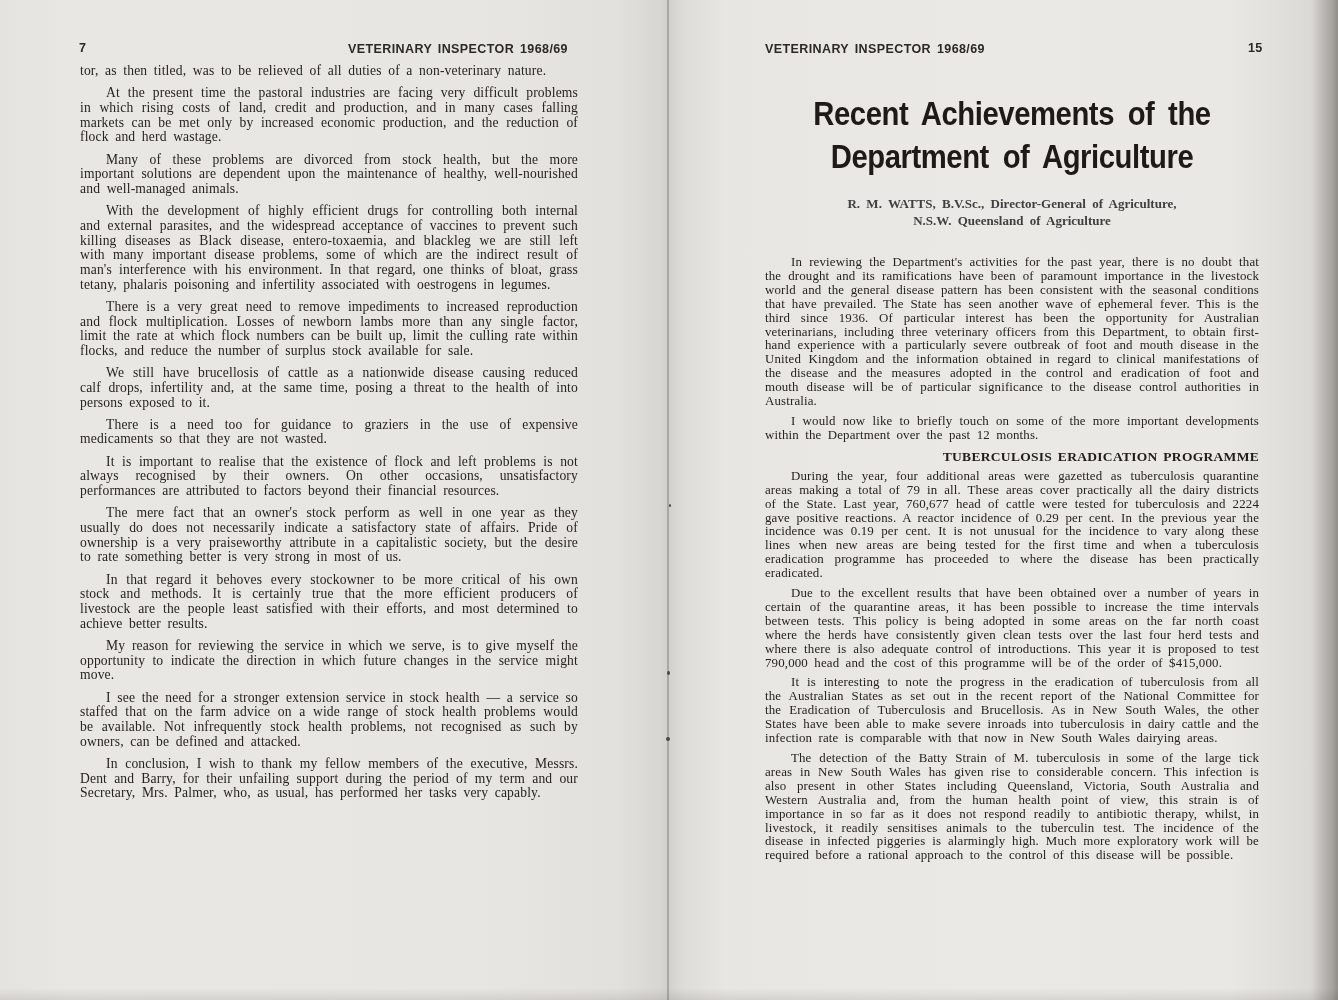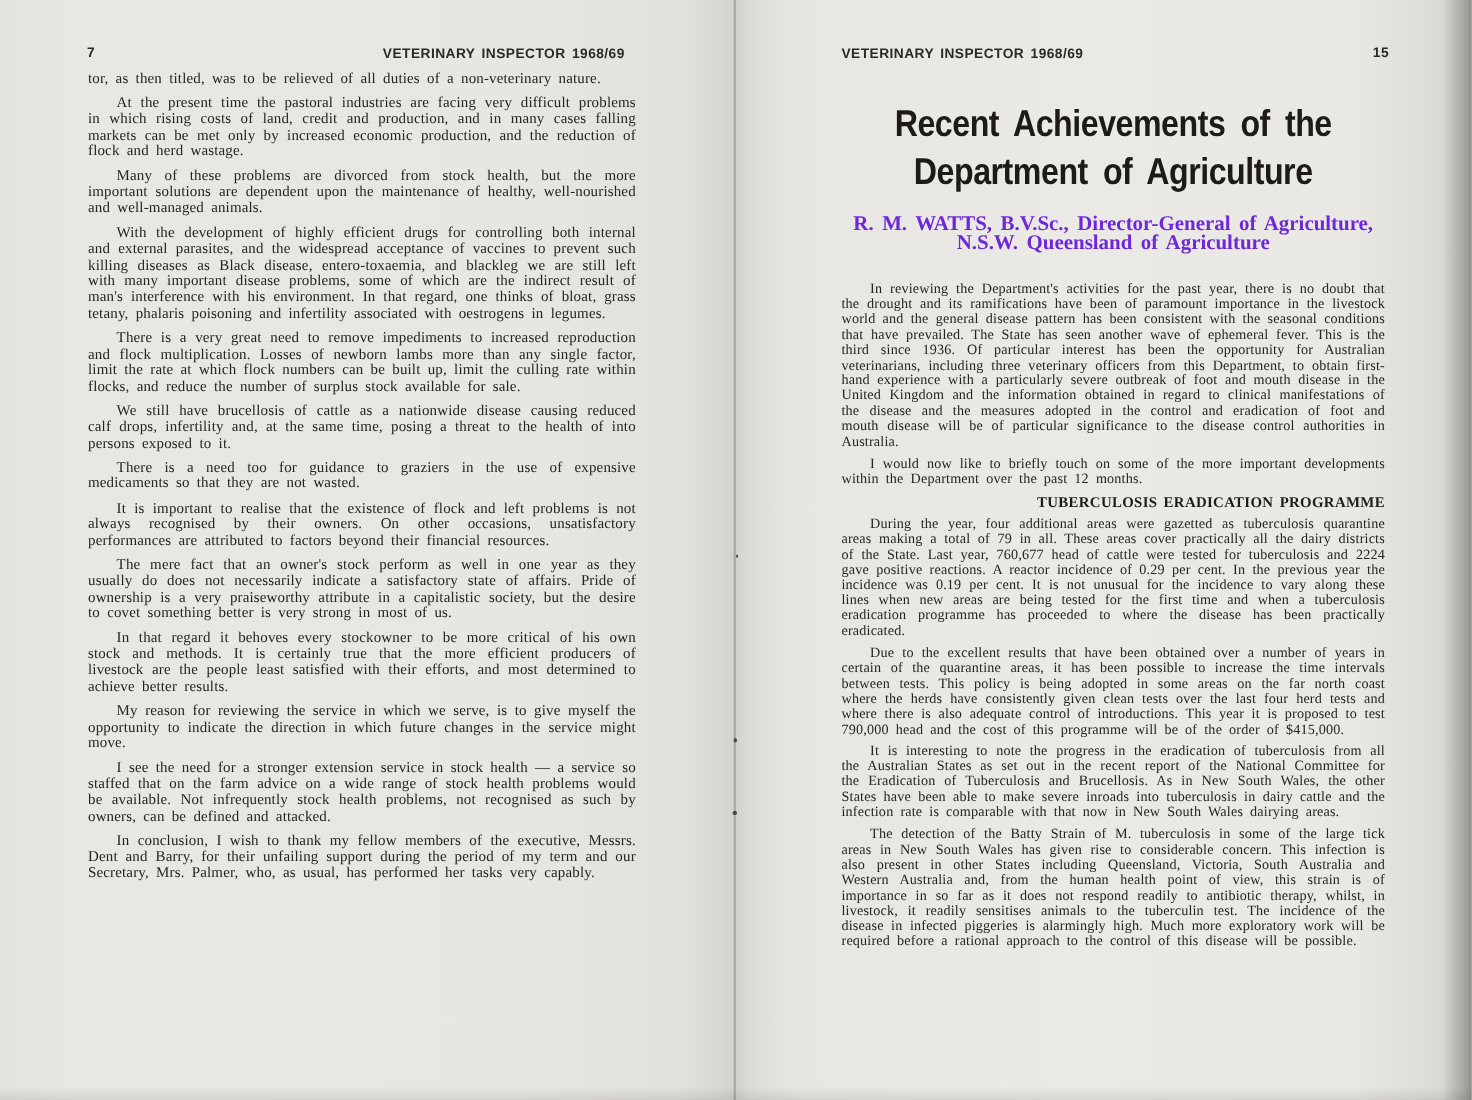--- a/index.html
+++ b/index.html
@@ -72,23 +72,23 @@
     font-size: 34px; line-height: 43px;
     letter-spacing: -0.5px; word-spacing: 7px;
     transform: scaleX(0.86); transform-origin: 50% 0;
     color: #1d1a18;
   }
   .article-title span { display: block; }
   .byline {
     position: absolute; left: 765px; top: 196px; width: 494px;
     text-align: center;
     font-weight: bold;
-    font-size: 19px; line-height: 16.5px;
+    font-size: 13px; line-height: 16.5px;
     word-spacing: 3px;
-    color: #6d28d9;
+    color: #404040;
   }
   .byline span { display: block; }
   .body-right {
     position: absolute; left: 765px; top: 256px; width: 494px;
     font-size: 12.9px; line-height: 13.9px;
     text-align: justify;
     word-spacing: 3px; letter-spacing: 0.15px;
   }
   .body-right p { margin: 0 0 6px 0; text-indent: 26px; }
   .body-right h2 {
@@ -121,21 +121,21 @@
 
   <div class="body-left">
     <p class="no-indent">tor, as then titled, was to be relieved of all duties of a non-veterinary nature.</p>
     <p>At the present time the pastoral industries are facing very difficult problems in which rising costs of land, credit and production, and in many cases falling markets can be met only by increased economic production, and the reduction of flock and herd wastage.</p>
     <p>Many of these problems are divorced from stock health, but the more important solutions are dependent upon the maintenance of healthy, well-nourished and well-managed animals.</p>
     <p>With the development of highly efficient drugs for controlling both internal and external parasites, and the widespread acceptance of vaccines to prevent such killing diseases as Black disease, entero-toxaemia, and blackleg we are still left with many important disease problems, some of which are the indirect result of man's interference with his environment. In that regard, one thinks of bloat, grass tetany, phalaris poisoning and infertility associated with oestrogens in legumes.</p>
     <p>There is a very great need to remove impediments to increased reproduction and flock multiplication. Losses of newborn lambs more than any single factor, limit the rate at which flock numbers can be built up, limit the culling rate within flocks, and reduce the number of surplus stock available for sale.</p>
     <p>We still have brucellosis of cattle as a nationwide disease causing reduced calf drops, infertility and, at the same time, posing a threat to the health of into persons exposed to it.</p>
     <p>There is a need too for guidance to graziers in the use of expensive medicaments so that they are not wasted.</p>
     <p>It is important to realise that the existence of flock and left problems is not always recognised by their owners. On other occasions, unsatisfactory performances are attributed to factors beyond their financial resources.</p>
-    <p>The mere fact that an owner's stock perform as well in one year as they usually do does not necessarily indicate a satisfactory state of affairs. Pride of ownership is a very praiseworthy attribute in a capitalistic society, but the desire to covet something better is very strong in most of us.</p>
+    <p>The mere fact that an owner's stock perform as well in one year as they usually do does not necessarily indicate a satisfactory state of affairs. Pride of ownership is a very praiseworthy attribute in a capitalistic society, but the desire to rate something better is very strong in most of us.</p>
     <p>In that regard it behoves every stockowner to be more critical of his own stock and methods. It is certainly true that the more efficient producers of livestock are the people least satisfied with their efforts, and most determined to achieve better results.</p>
     <p>My reason for reviewing the service in which we serve, is to give myself the opportunity to indicate the direction in which future changes in the service might move.</p>
     <p>I see the need for a stronger extension service in stock health — a service so staffed that on the farm advice on a wide range of stock health problems would be available. Not infrequently stock health problems, not recognised as such by owners, can be defined and attacked.</p>
     <p>In conclusion, I wish to thank my fellow members of the executive, Messrs. Dent and Barry, for their unfailing support during the period of my term and our Secretary, Mrs. Palmer, who, as usual, has performed her tasks very capably.</p>
   </div>
 
   <h1 class="article-title">
     <span>Recent Achievements of the</span>
     <span>Department of Agriculture</span>
   </h1>

